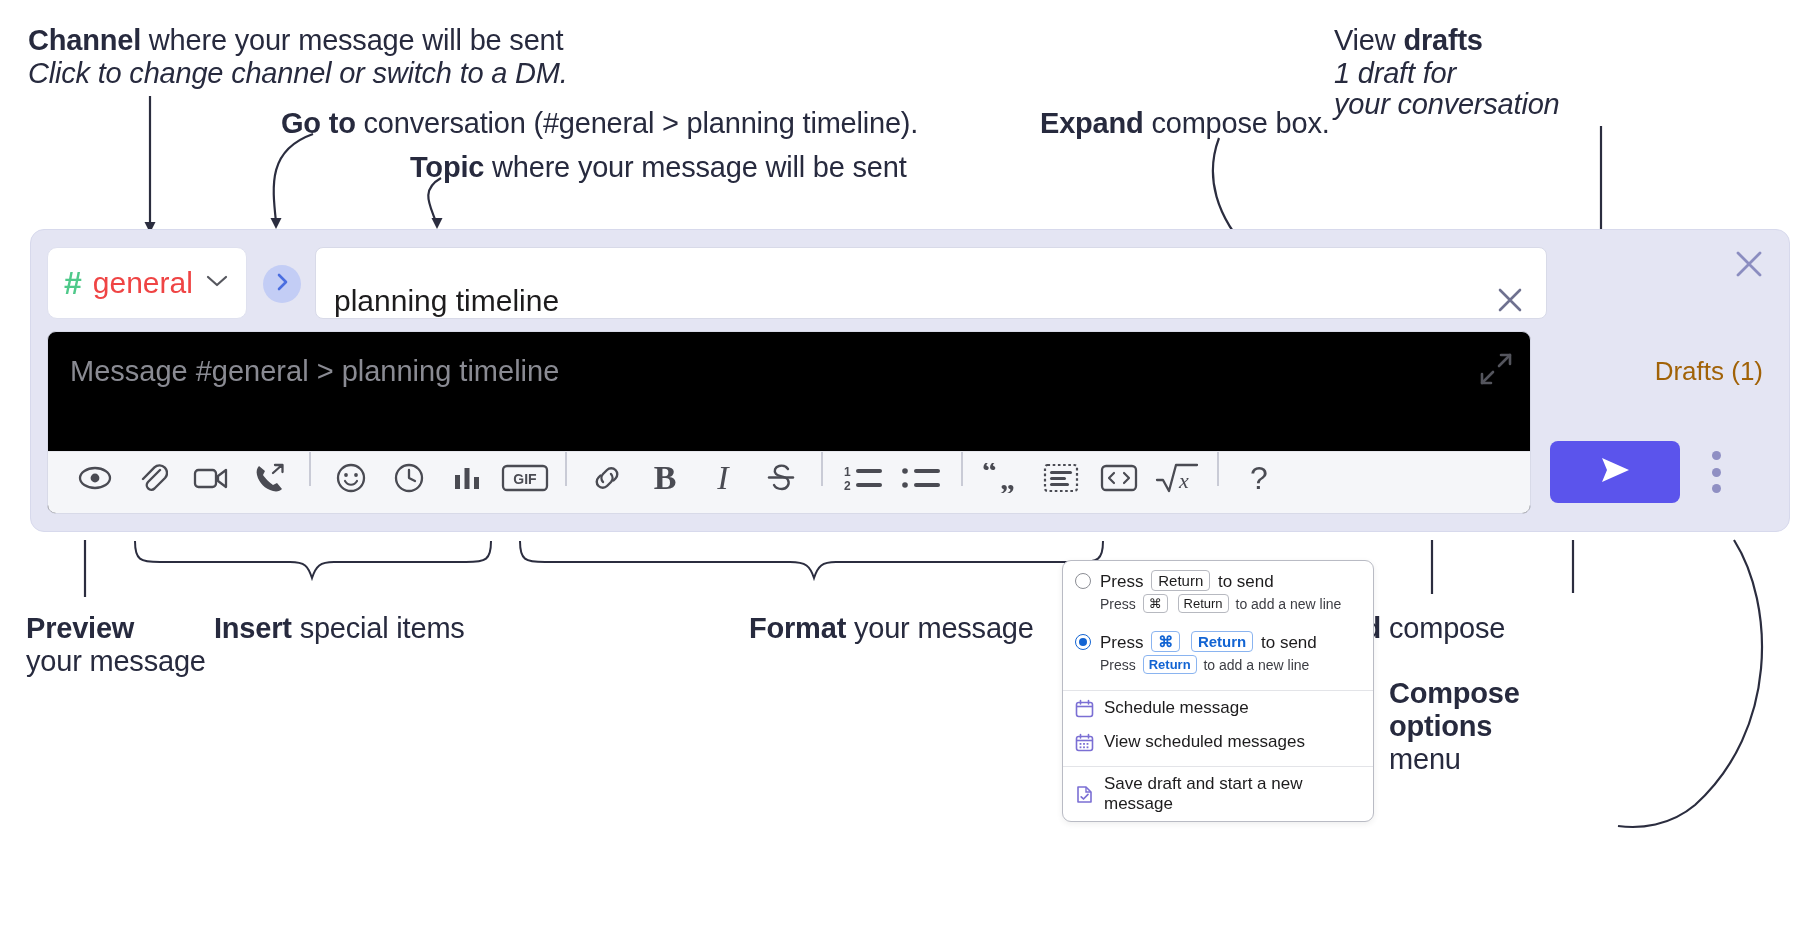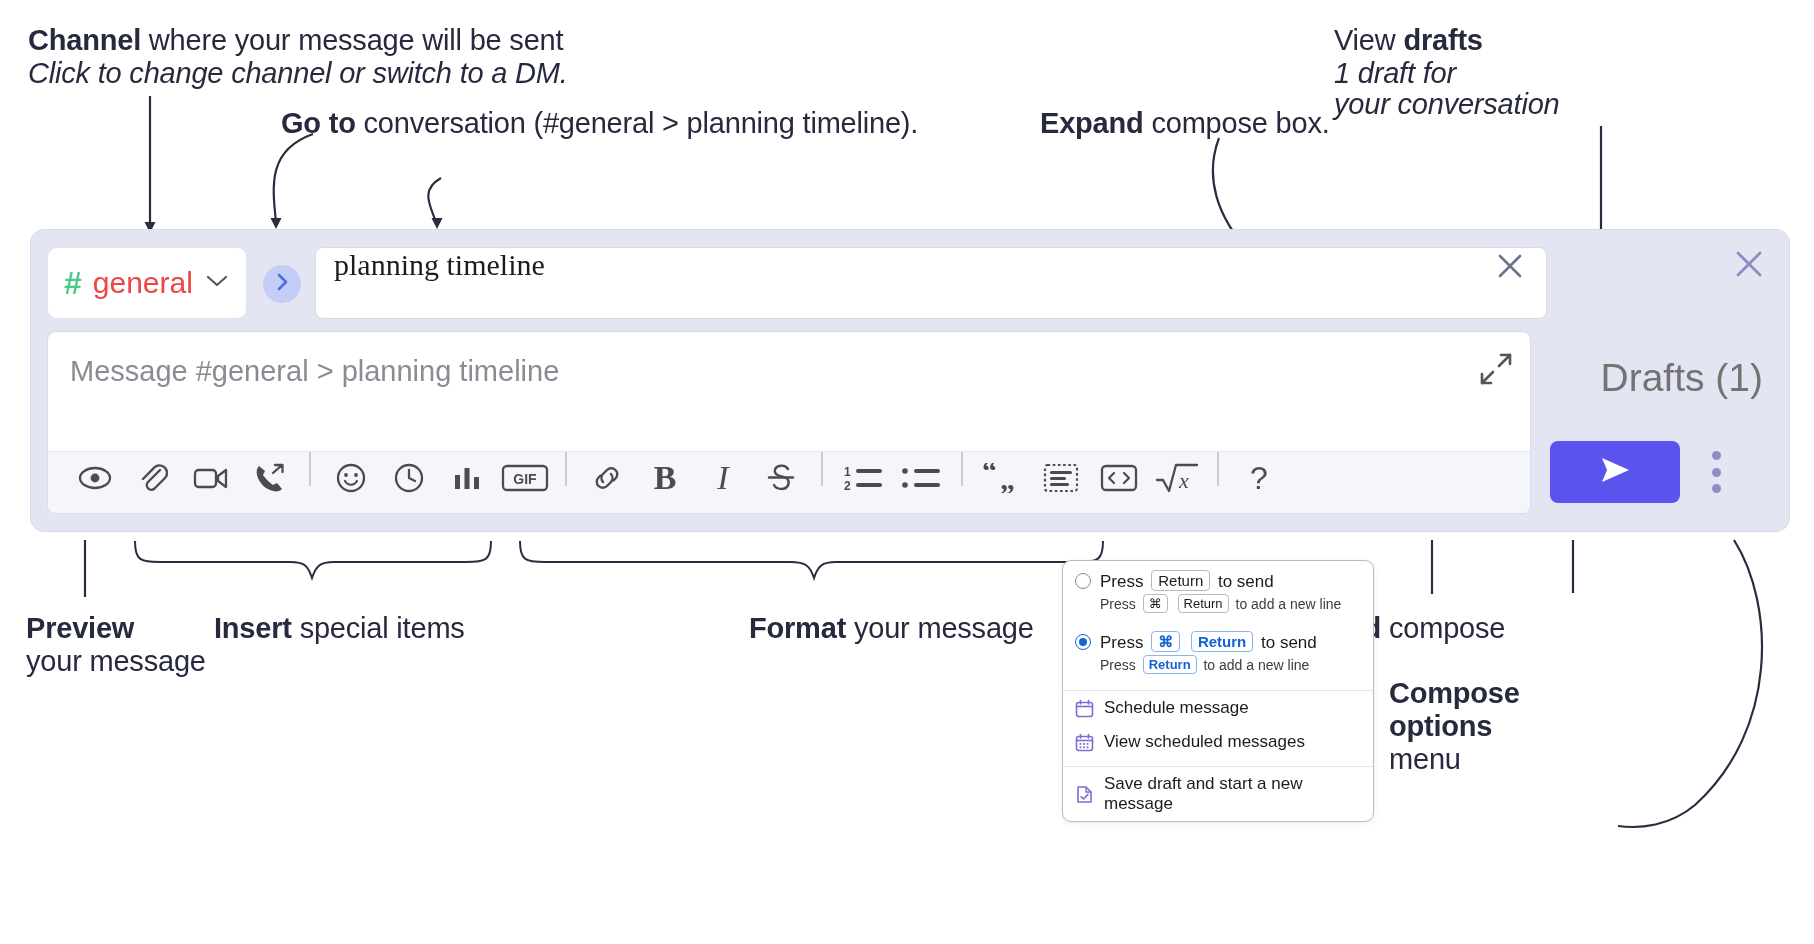--- a/index.html
+++ b/index.html
@@ -59,33 +59,32 @@
     background: #c3cdf5;
     display:flex; align-items:center; justify-content:center;
     cursor:pointer;
   }
 
   .topic-field {
     position:absolute; left: 268px; top: 0px;
     width: 1232px; height: 72px;
     background:#ffffff; border-radius: 8px;
     border: 1px solid #d8dae8;
-    display:flex; align-items:flex-start;
+    display:flex; align-items:flex-end;
     padding: 0 18px;
     cursor: text;
-    font-family: Liberation Serif, serif;
   }
   .topic-value { color:#1d1c1d; font-size: 30px; flex: 1; }
   .topic-clear { cursor:pointer; display:flex; align-items:center; }
 
   
   .msgbox {
     position:absolute; left: 16px; top: 101px;
     width: 1484px; height: 183px;
-    background:#ffffff; border-radius: 9px;
+    background:#000000; border-radius: 9px;
     border: 1px solid #d8dae8;
     overflow:hidden;
   }
   .msg-placeholder {
     position:absolute; left: 22px; top: 23px;
     color:#8a8b93; font-size: 29px;
   }
   .expand-btn {
     position:absolute; right: 17px; top: 20px;
     cursor:pointer; display:flex;
@@ -105,21 +104,21 @@
     display:flex; align-items:center; justify-content:center;
     cursor:pointer; color:#4a4b53;
     flex: 0 0 auto;
   }
   .tb-sep { width: 2px; height: 34px; background:#c9cbd6; margin: 0 11px; flex:0 0 auto; }
 
   
   .close-x { position:absolute; right: 20px; top: 14px; cursor:pointer; }
   .drafts {
     position:absolute; right: 26px; top: 126px;
-    color:#737373; font-size: 39px; cursor:pointer; white-space:nowrap;
+    color:#a16207; font-size: 26px; cursor:pointer; white-space:nowrap;
   }
   .send-btn {
     position:absolute; right: 109px; bottom: 28px;
     width: 130px; height: 62px;
     background: #5b54ec; border-radius: 8px;
     display:flex; align-items:center; justify-content:center;
     cursor:pointer;
   }
   .kebab {
     position:absolute; right: 60px; bottom: 38px;
@@ -211,20 +210,23 @@
     <b>Channel</b><span> where your message will be sent</span>
   </div>
   <div class="anno" style="left:28px; top:55px;">
     <i>Click to change channel or switch to a DM.</i>
   </div>
 
   <div class="anno" style="left:281px; top:105px;">
     <b>Go to</b><span> conversation (#general &gt; planning timeline).</span>
   </div>
 
+  <div class="anno" style="left:410px; top:149px;">
+    <b>Topic</b><span> where your message will be sent</span>
+  </div>
 
   <div class="anno" style="left:1040px; top:105px;">
     <b>Expand</b><span> compose box.</span>
   </div>
 
   <div class="anno" style="left:1334px; top:22px;">
     <span>View </span><b>drafts</b>
   </div>
   <div class="anno" style="left:1334px; top:55px;">
     <i>1 draft for</i>

